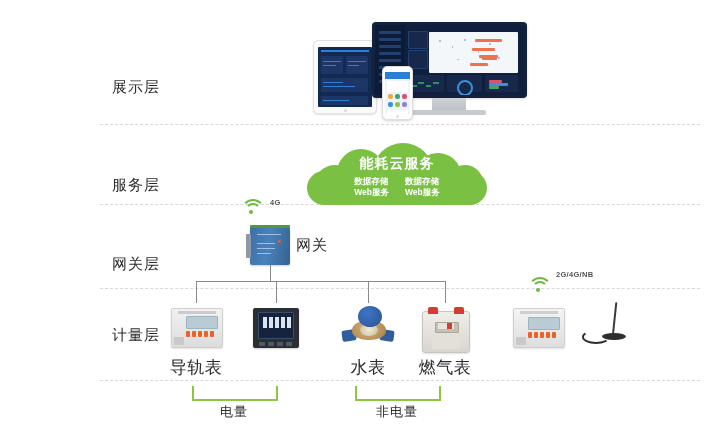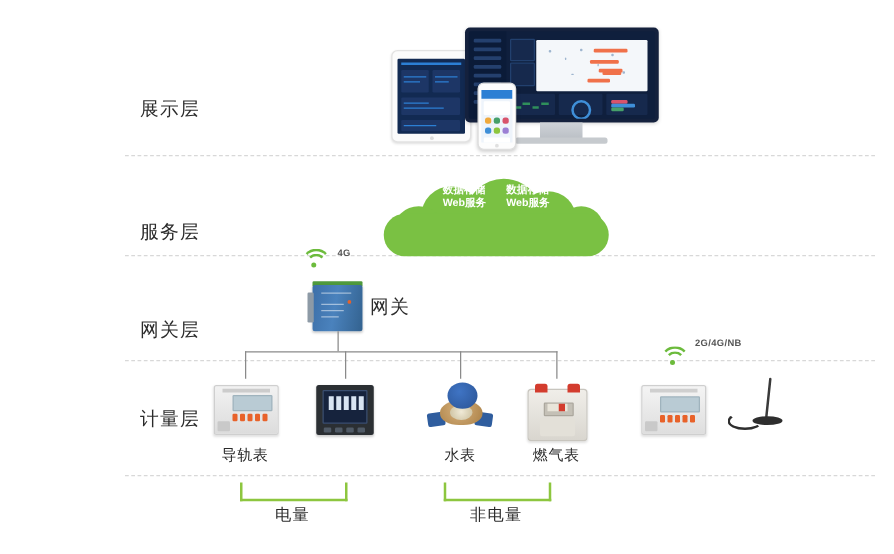--- a/index.html
+++ b/index.html
@@ -104,21 +104,21 @@
   .netlabel{position:absolute;font-size:7.5px;color:#555;font-weight:bold;letter-spacing:.3px;white-space:nowrap;}
 
   
   .cl{position:absolute;background:#8a8a8a;}
   .cl.v{width:1px;}
   .cl.h{height:1px;}
 
   
   .dev{position:absolute;}
   .dev-label{
-    position:absolute;font-size:12px;color:#2b2b2b;
+    position:absolute;font-size:17px;color:#2b2b2b;
     text-align:center;white-space:nowrap;letter-spacing:.5px;font-weight:500;
   }
 
   
   .din{width:50px;height:38px;background:linear-gradient(#f2f2f2,#dcdcdc);border:1px solid #cfcfcf;border-radius:2px;position:relative;box-shadow:0 1px 2px rgba(0,0,0,.12);}
   .din-screen{position:absolute;left:14px;top:7px;width:30px;height:11px;background:#b9cbd4;border:1px solid #9fb3bd;border-radius:1px;}
   .din-top{position:absolute;left:6px;top:2px;width:38px;height:3px;background:#cccccc;}
   .din-btns{position:absolute;left:14px;top:22px;display:flex;gap:2px;}
   .din-btns i{width:4px;height:6px;background:#e8622a;display:block;border-radius:1px;}
   .din-term{position:absolute;left:2px;bottom:2px;width:10px;height:8px;background:#c9c9c9;border-radius:1px;}
@@ -261,20 +261,21 @@
   </div>
 
   <div class="cloud">
     <b style="left:30px;top:6px;width:48px;height:48px;"></b>
     <b style="left:66px;top:0px;width:60px;height:58px;"></b>
     <b style="left:108px;top:10px;width:46px;height:44px;"></b>
     <b style="left:8px;top:22px;width:40px;height:38px;"></b>
     <b style="left:140px;top:22px;width:36px;height:36px;"></b>
     <div class="cloud-body"></div>
     <div class="cloud-text">
+      <div class="cloud-title">能耗云服务</div>
       <div class="cloud-sub">
         <div class="cloud-col">
           <div>数据存储</div>
           <div>Web服务</div>
         </div>
         <div class="cloud-col">
           <div>数据存储</div>
           <div>Web服务</div>
         </div>
       </div>

